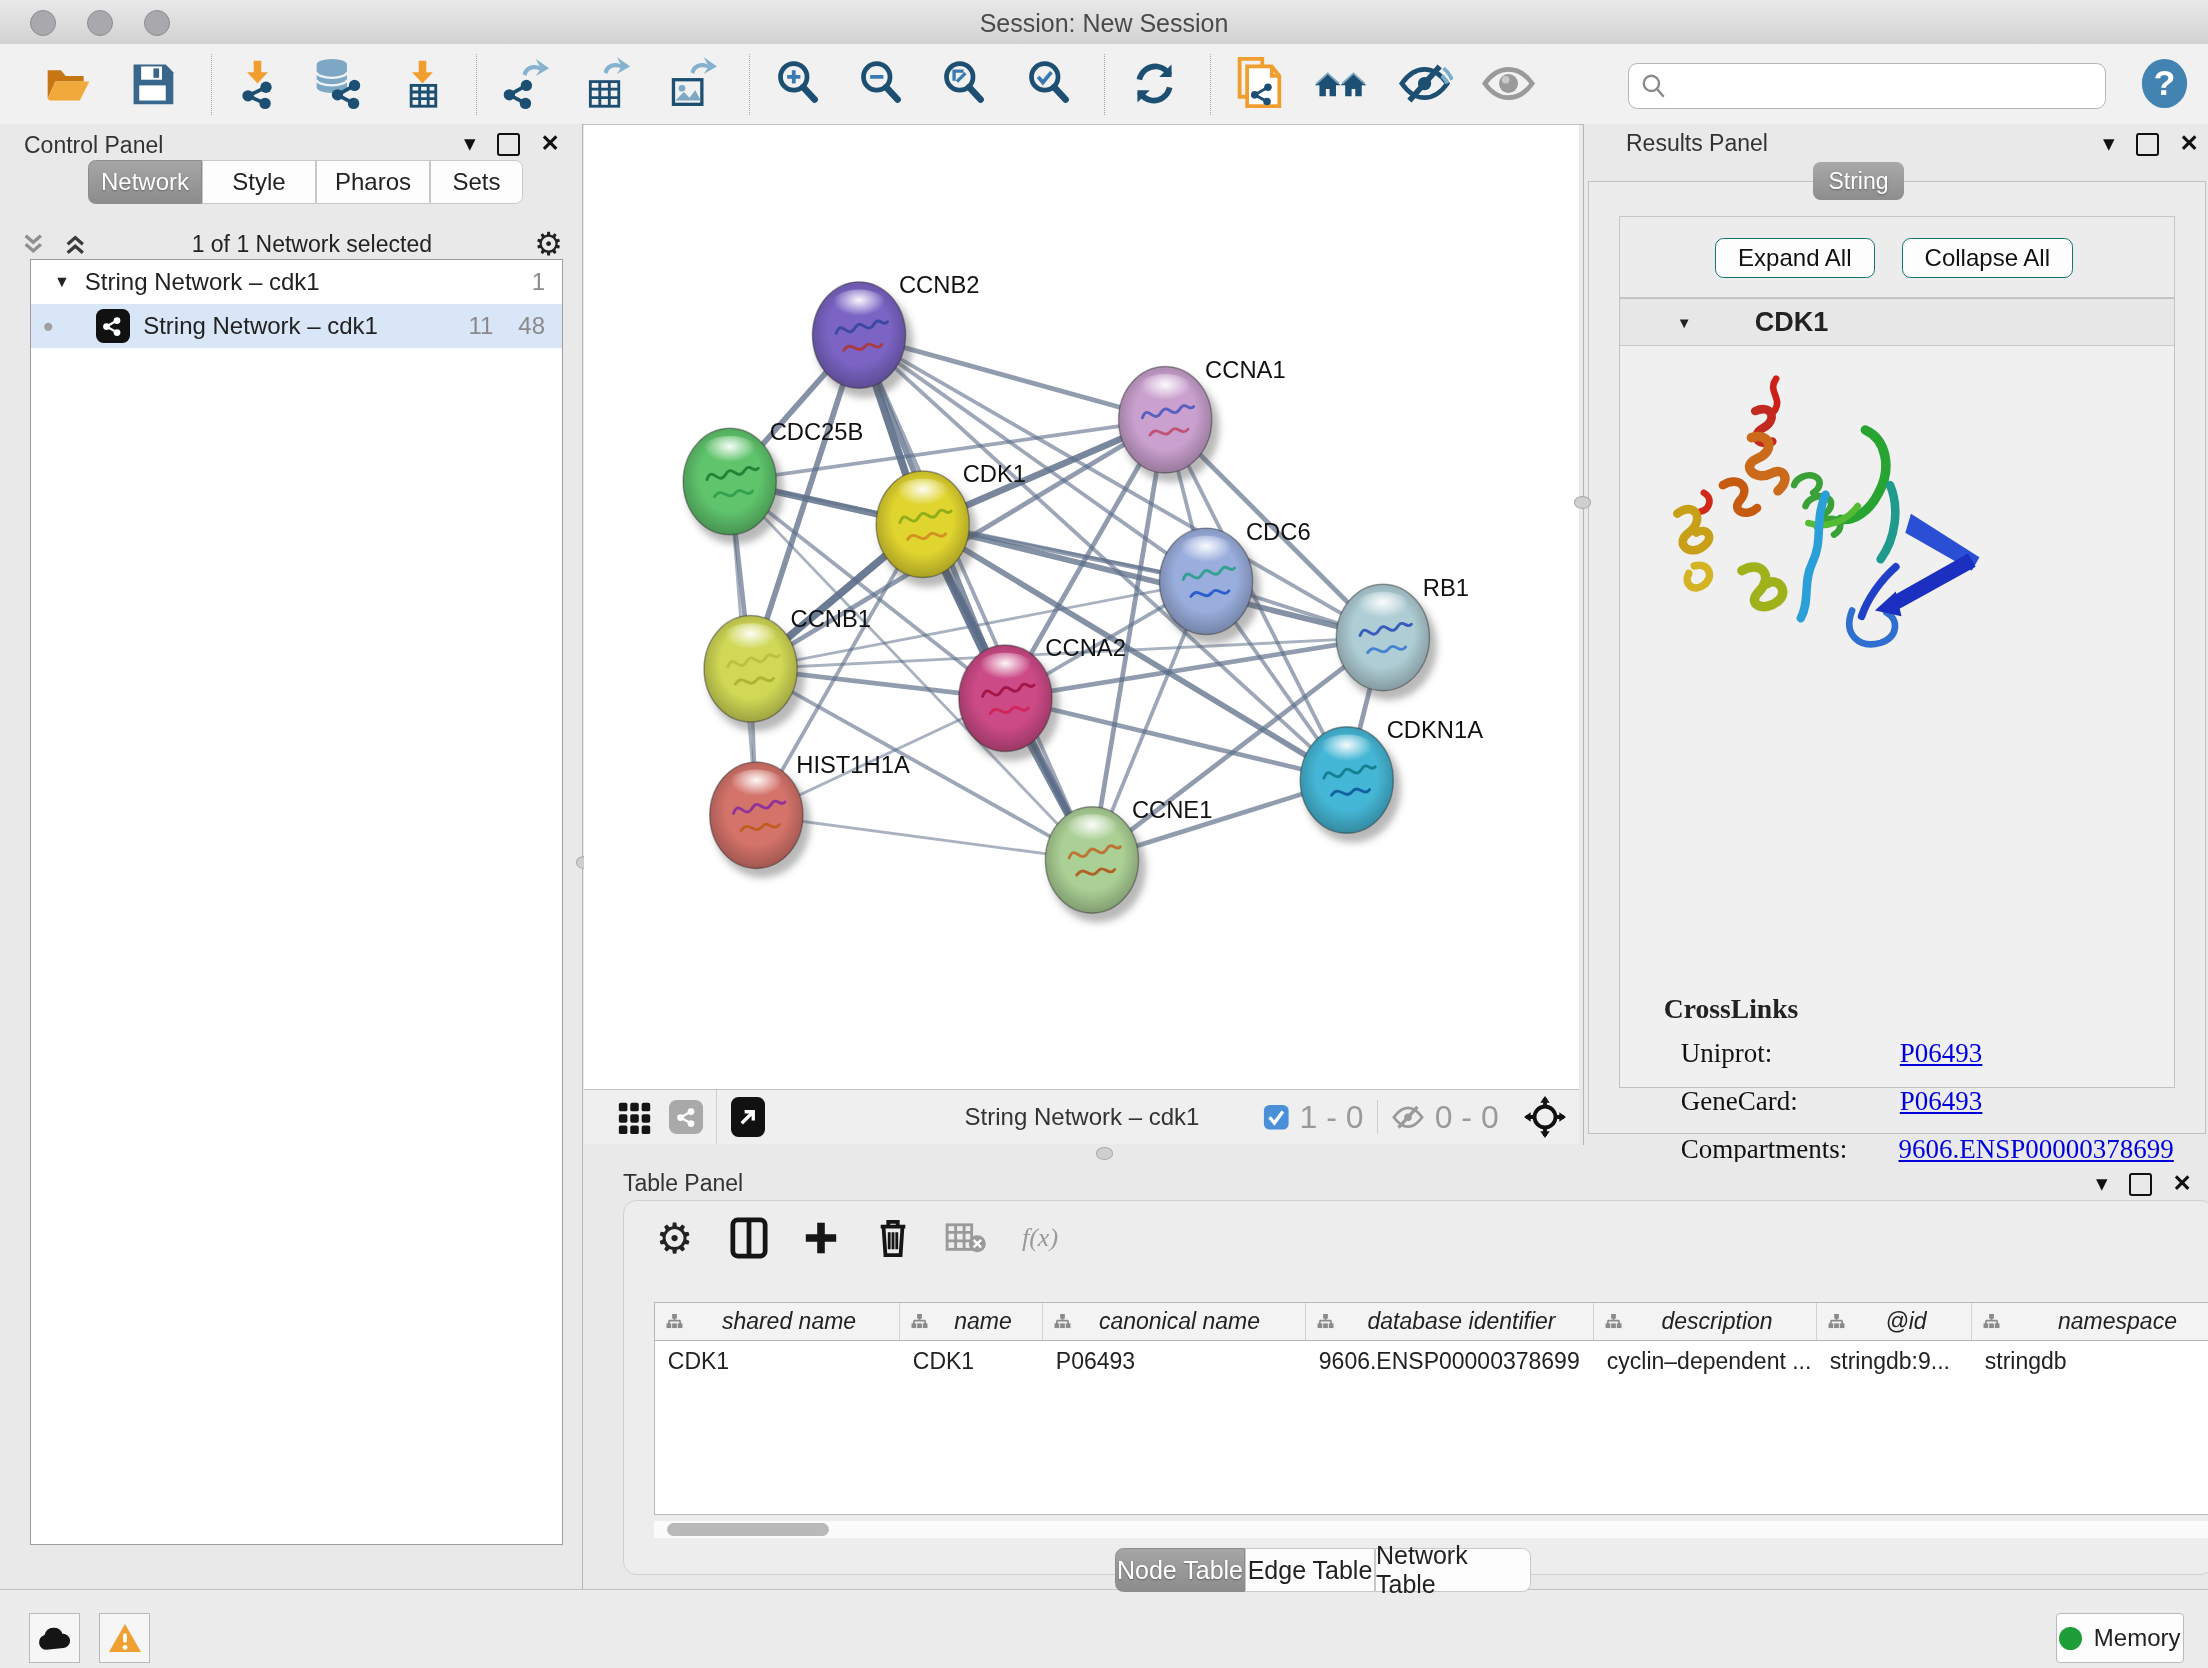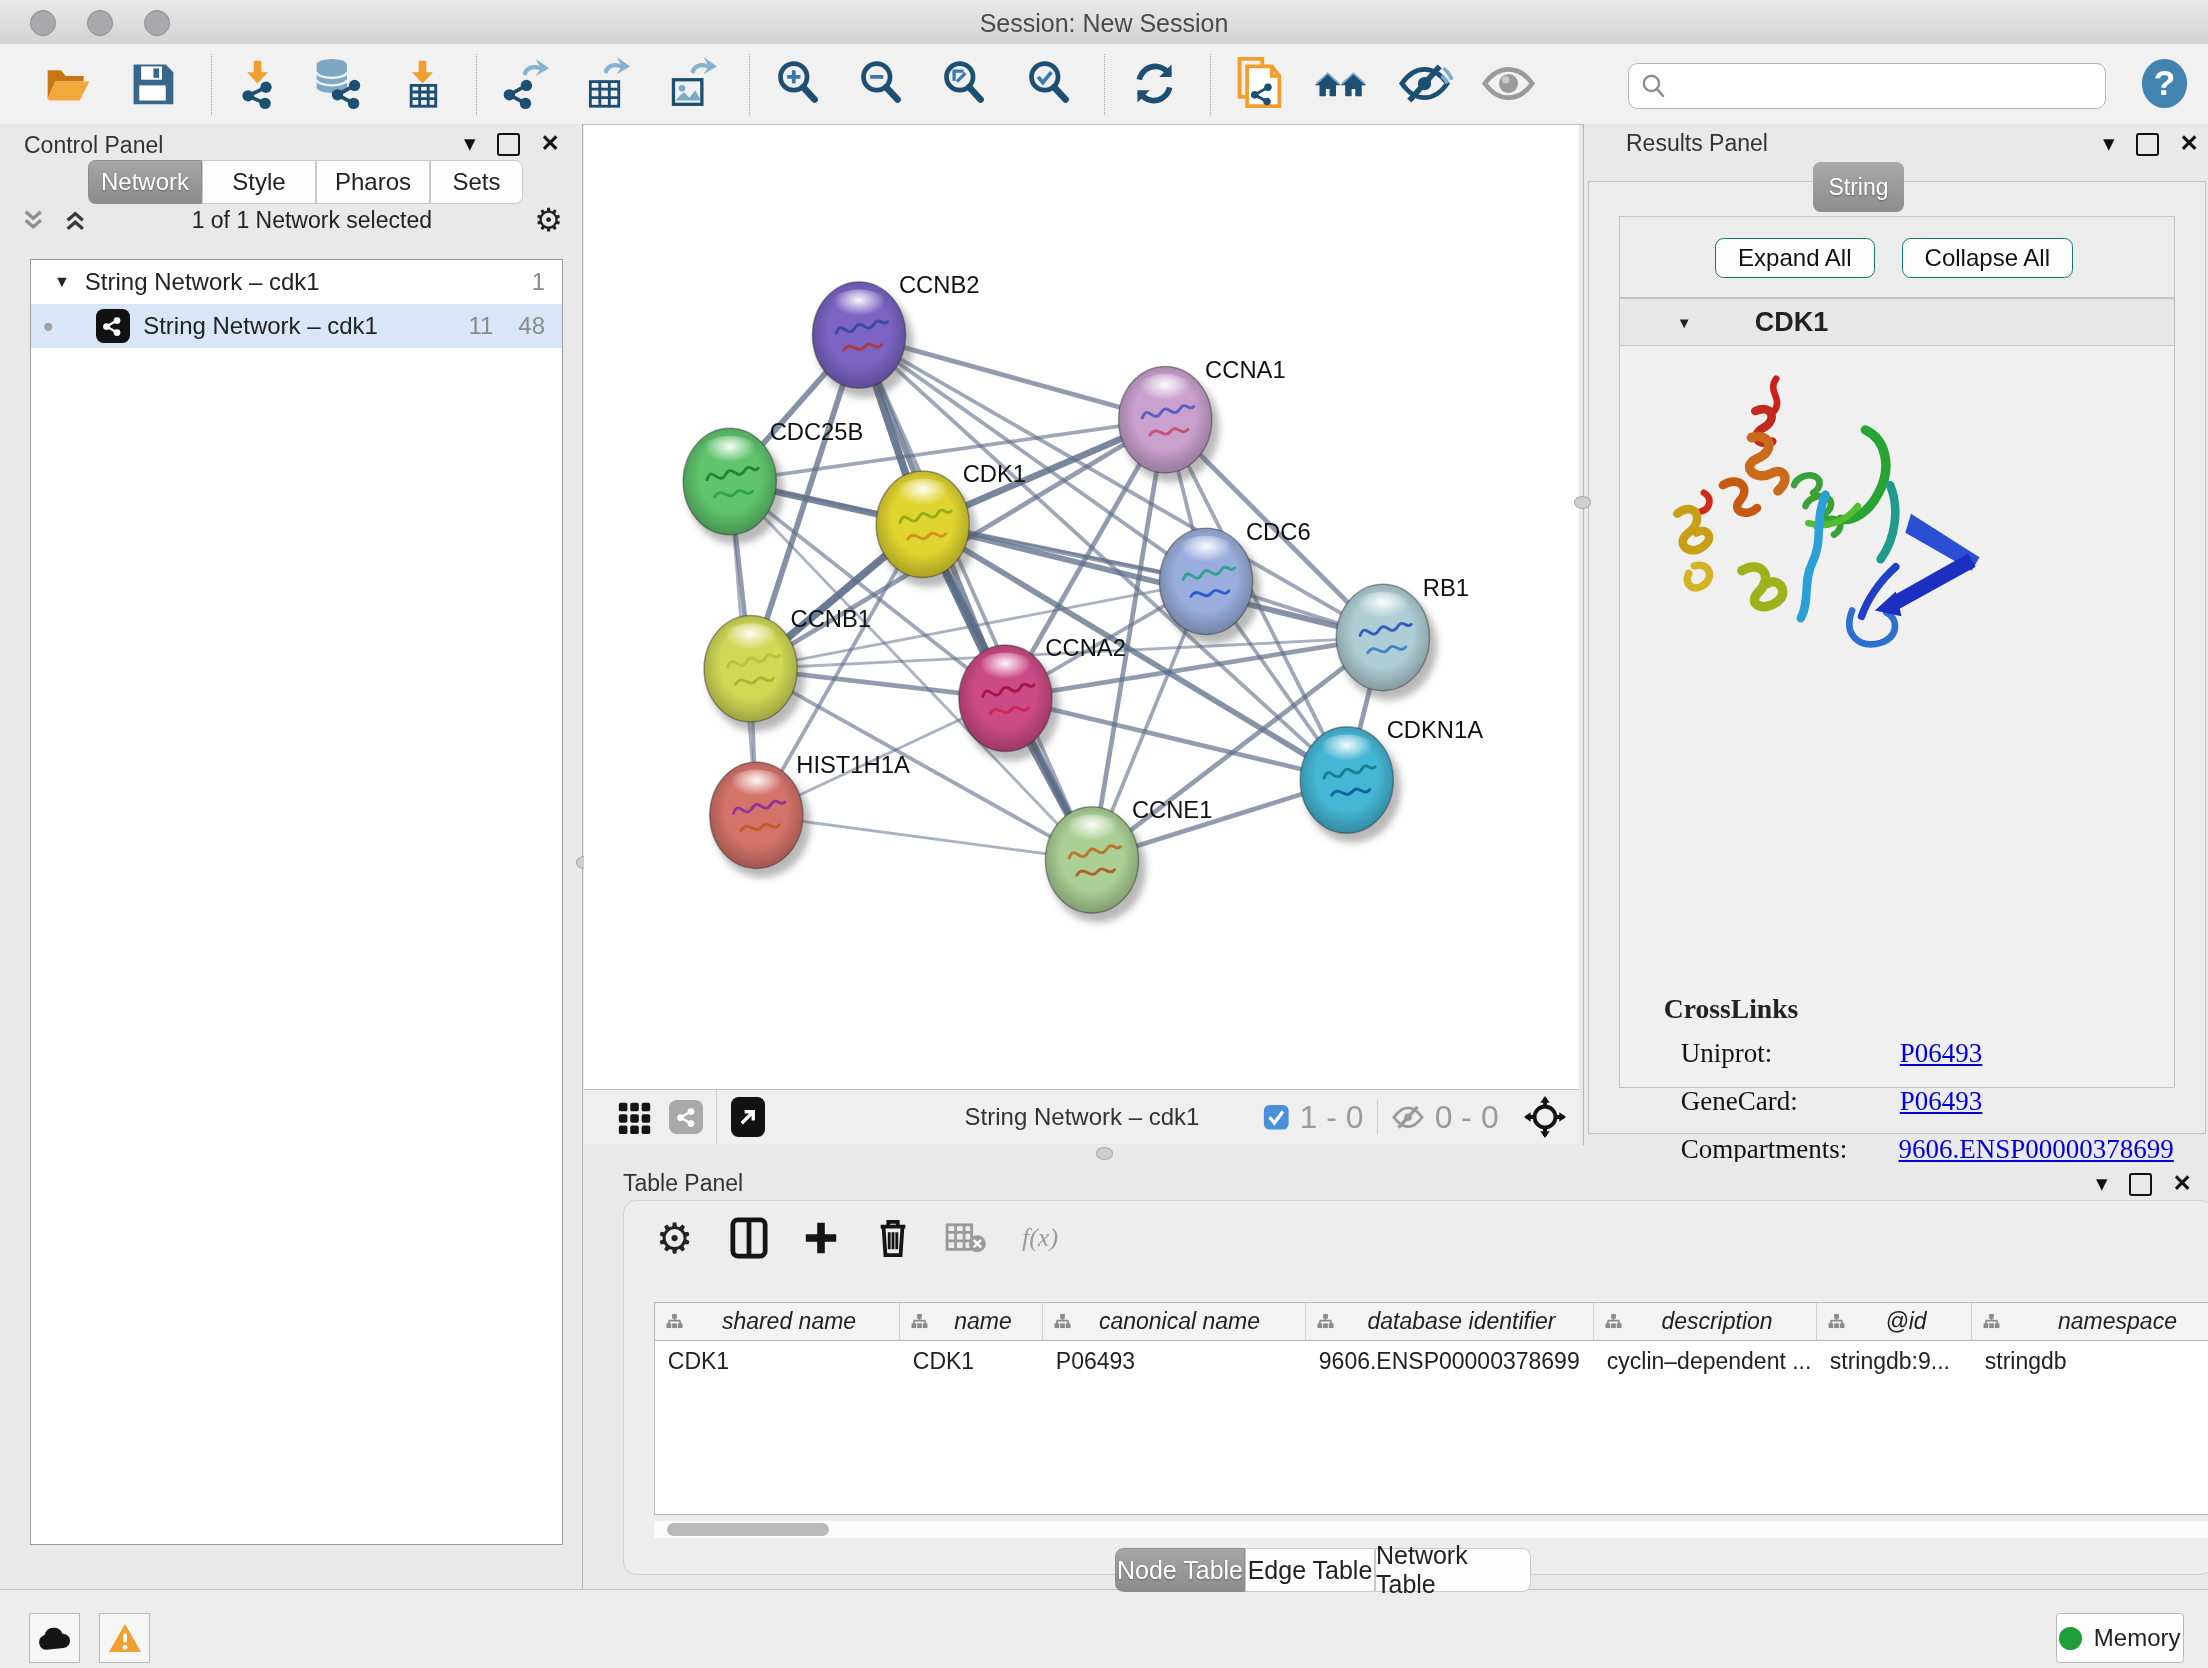--- a/index.html
+++ b/index.html
@@ -32,21 +32,21 @@
   #control-panel{left:0;top:124px;width:582px;height:1466px;background:#e9e9e9;
     border-right:1.9px solid #b5b5b5;}
   .tab{height:42px;display:flex;align-items:center;justify-content:center;
     font-size:24px;background:#fdfdfd;border:1px solid #c8c8c8;color:#222;}
   .tab.active{background:linear-gradient(#a6a6a6,#8c8c8c);color:#fff;
     text-shadow:0 1px 1.9px rgba(0,0,0,.35);border-color:#8c8c8c;}
   #cp-tabs{position:absolute;left:88px;top:36px;display:flex;}
   #cp-tabs .tab{width:112px;}
   #cp-tabs .tab:first-child{border-radius:7.6px 0 0 7.6px;}
   #cp-tabs .tab:last-child{border-radius:0 7.6px 7.6px 0;width:91px;}
-  #cp-header{position:absolute;left:19px;right:19px;top:75px;height:42px;
+  #cp-header{position:absolute;left:19px;right:19px;top:99px;height:42px;
     display:flex;align-items:center;}
   #cp-status{flex:1;text-align:center;font-size:23px;color:#222;}
   #tree-box{position:absolute;left:30px;top:135px;width:531px;height:1284px;
     background:#fff;border:1.9px solid #9c9c9c;}
   .tree-row{height:44px;display:flex;align-items:center;font-size:24px;}
   .tree-row .count{color:#8a8a8a;margin-left:auto;}
   #tree-child{background:#d9e6f7;}
   .badge{width:34px;height:34px;background:#111;border-radius:7.6px;display:flex;
     align-items:center;justify-content:center;flex:0 0 34px;}
   
@@ -56,21 +56,21 @@
     border-top:1px solid #c0c0c0;border-bottom:1px solid #c0c0c0;display:flex;align-items:center;}
   .vt-div{height:100%;border-left:1px solid #cdcdcd;margin:0 13.3px;}
   #view-title{font-size:24px;color:#333;margin-left:200px;}
   .vt-count{font-size:32px;color:#9a9a9a;margin-left:9.5px;}
   #h-splitter{left:584px;top:1144px;width:1624px;height:18px;background:#e9e9e9;}
   .knob{position:absolute;width:15px;height:10.5px;border-radius:50%;
     background:#cfcfcf;border:1px solid #a9a9a9;}
   
   #results-panel{left:1583px;top:124px;width:626px;height:1021px;background:#e9e9e9;
     border-left:1.9px solid #b5b5b5;}
-  #string-tab{position:absolute;left:229px;top:38px;width:91px;height:50px;z-index:2;
+  #string-tab{position:absolute;left:229px;top:38px;width:91px;height:38px;z-index:2;
     background:linear-gradient(#a9a9a9,#8d8d8d);color:#fff;font-size:23px;
     display:flex;align-items:center;justify-content:center;border-radius:7.6px;
     text-shadow:0 1px 1.9px rgba(0,0,0,.35);}
   #rp-pane{position:absolute;left:3.8px;top:57px;width:616px;height:951px;
     background:#ececec;border:1px solid #c2c2c2;}
   #rp-box1{position:absolute;left:30px;top:34px;width:554px;height:80px;
     background:#ececec;border:1px solid #c6c6c6;}
   .rp-btn{position:absolute;top:21px;height:38px;background:#fdfdfd;border:1px solid #0f766e;
     border-radius:8.6px;font-size:24px;color:#111;display:flex;align-items:center;
     justify-content:center;}

